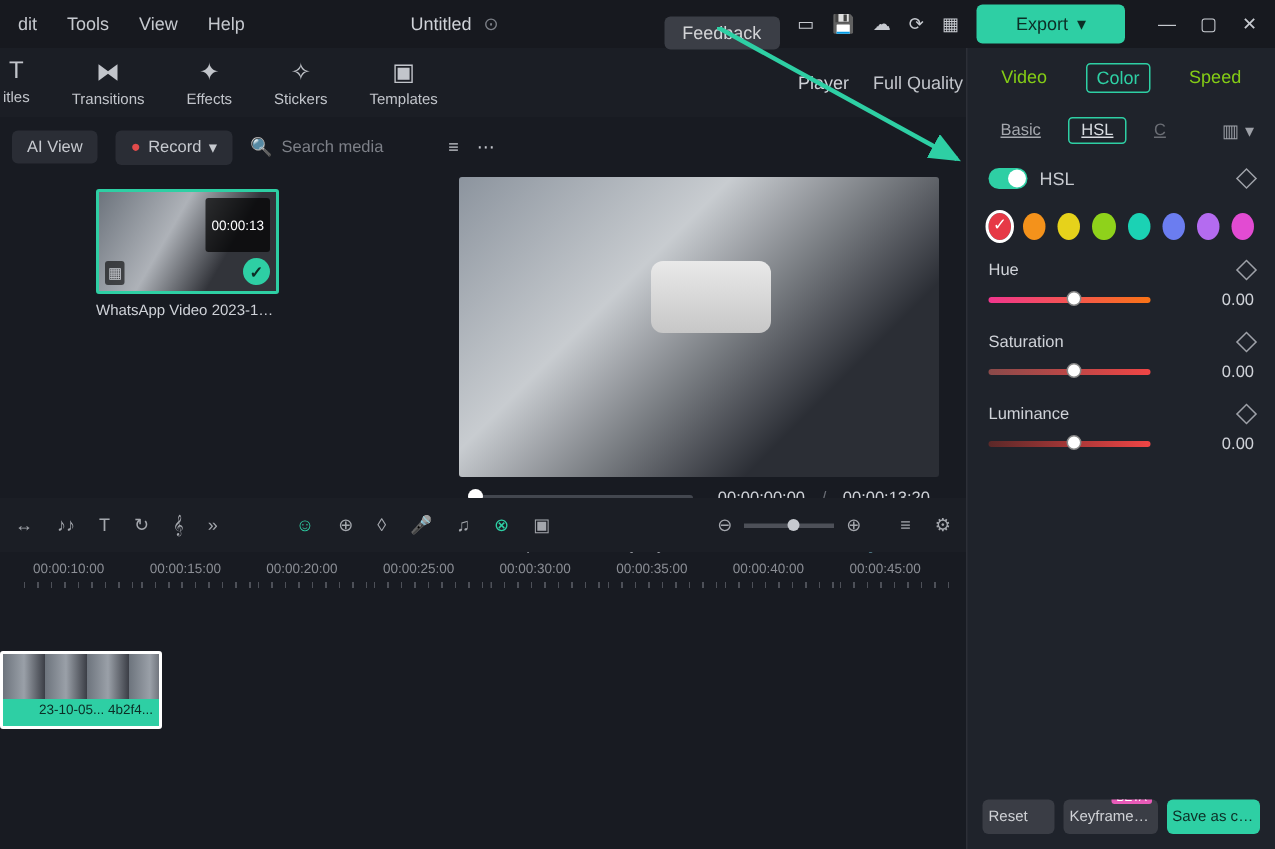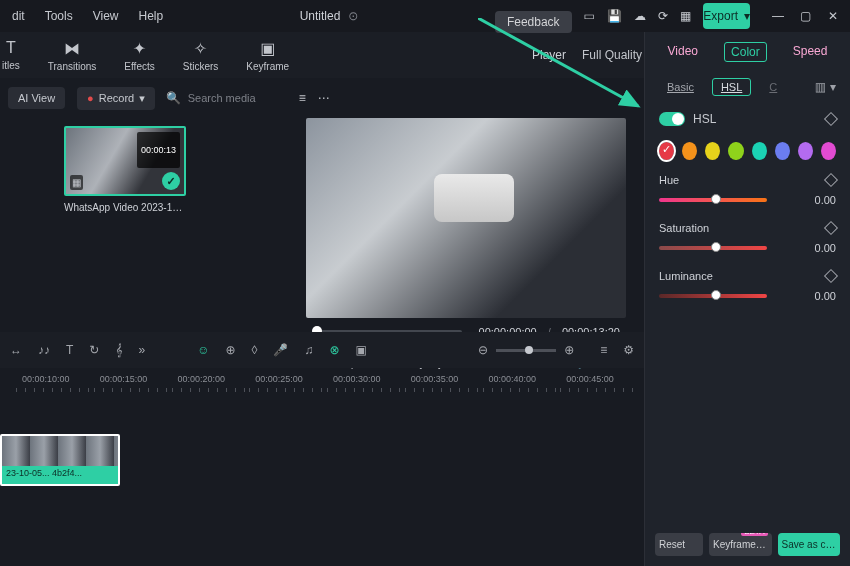--- a/index.html
+++ b/index.html
@@ -6,21 +6,21 @@
 body { background:#181b22; color:#c6c9cf; width:850px; height:566px; overflow:hidden; font-size:12px; position:relative; }
 
 
 .titlebar { height:32px; background:#17191f; display:flex; align-items:center; padding:0 8px; }
 .menu-items { display:flex; gap:20px; margin-left:4px; }
 .menu-item { color:#c6c9cf; cursor:pointer; }
 .title-center { flex:1; display:flex; align-items:center; justify-content:center; gap:8px; }
 .title-name { color:#cfd2d8; }
 .title-right { display:flex; align-items:center; gap:12px; }
 .feedback-btn { background:#3b3e46; color:#d3d4d7; padding:4px 12px; border-radius:4px; cursor:pointer;margin-top:12px; }
-.export-btn { background:#2ecfa4; color:#0c2e26; padding:6px 0; border-radius:4px; cursor:pointer; display:flex; align-items:center; gap:6px; font-weight:500; }
+.export-btn { background:#2ecfa4; color:#0c2e26; padding:6px 26px; border-radius:4px; cursor:pointer; display:flex; align-items:center; gap:6px; font-weight:500; }
 .win-controls { display:flex; gap:14px; margin-left:10px; }
 .win-btn { width:14px; color:#c6c9cf; cursor:pointer; }
 
 
 .toolbar { height:46px; background:#1b1e25; display:flex; }
 .tool-tabs { display:flex; align-items:center; gap:28px; padding-left:2px; }
 .tool-tab { display:flex; flex-direction:column; align-items:center; gap:3px; cursor:pointer; color:#c2c5cb; }
 .tool-tab .icn { font-size:16px; }
 .tool-tab .lbl { font-size:10px; }
 .player-section { margin-left:auto; width:332px; display:flex; align-items:center; padding:0 14px; }
@@ -53,21 +53,21 @@
 .scrub { flex:0 0 150px; height:4px; background:#43474f; border-radius:2px; position:relative; }
 .scrub .dot { position:absolute; left:0; top:-4px; width:10px; height:10px; background:#fff; border-radius:50%; }
 .tc { font-size:11px; color:#cfd2d8; margin-left:auto; }
 .tc .sep { margin:0 8px; color:#6a6d74; }
 .player-ctrls { height:32px; display:flex; align-items:center; gap:16px; padding:0 10px; color:#b8bbc1; }
 .player-ctrls .spacer { flex:1; }
 
 
 .sidebar { position:absolute; top:32px; right:0; bottom:0; width:206px; background:#1f232b; display:flex; flex-direction:column; border-left:1px solid #2c2f37; }
 .side-tabs { display:flex; gap:20px; justify-content:center; padding:10px 0; }
-.side-tab { color:#f9a8d4; cursor:pointer; padding:2px 6px; }
+.side-tab { color:#84cc16; cursor:pointer; padding:2px 6px; }
 .side-tab.active { color:#2ecfa4; border:1px solid #2ecfa4; border-radius:3px; }
 .sub-tabs { display:flex; gap:10px; padding:6px 14px; align-items:center; }
 .sub-tab { color:#a4a7ad; cursor:pointer; padding:2px 8px; font-size:11px;text-decoration:underline; }
 .sub-tab.active { color:#d9dce1; border:1px solid #2ecfa4; border-radius:3px; }
 .compare-view { margin-left:auto; display:flex; align-items:center; gap:4px; color:#9ea1a8; }
 .sub-tab.grey { color:#6a6d74; }
 .hsl-row { display:flex; align-items:center; padding:10px 14px; gap:8px; }
 .toggle { width:26px; height:14px; background:#2ecfa4; border-radius:7px; position:relative; cursor:pointer; }
 .toggle::after { content:""; position:absolute; right:1px; top:1px; width:12px; height:12px; background:#fff; border-radius:50%; }
 .swatches { display:flex; gap:8px; padding:6px 14px; }
@@ -97,21 +97,21 @@
 .timeline-tools { position:absolute; top:332px; left:0; width:644px; height:36px; display:flex; align-items:center; gap:16px; padding:0 10px; color:#a4a7ad; background:#1b1e25; }
 .tl-icon { cursor:pointer; }
 .tl-icon.accent { color:#2ecfa4; }
 .zoom { display:flex; align-items:center; gap:8px; margin-left:auto; margin-right:10px; }
 .zoom .z-track { width:60px; height:3px; background:#4d5058; position:relative; }
 .zoom .z-track::after { content:""; position:absolute; left:48%; top:-3px; width:8px; height:8px; background:#c6c9cf; border-radius:50%; }
 .ruler { position:absolute; top:368px; left:0; width:644px; height:22px; display:flex; align-items:center; padding-left:22px; }
 .ruler-item { width:78px; font-size:9px; color:#8b8e95; position:relative; }
 .ruler-item::before { content:""; position:absolute; left:-6px; top:14px; width:78px; height:4px; background-image:repeating-linear-gradient(90deg,#4d5058 0,#4d5058 1px,transparent 1px,transparent 9px); }
 .track-area { position:absolute; top:434px; left:0; width:644px; height:60px; }
-.clip-track { position:absolute; left:0; top:0; width:120px; height:52px; border:2px solid #fff; background:linear-gradient(90deg,#2ecfa4 0,#2ecfa4 100%); border-radius:2px; overflow:hidden; }
+.clip-track { position:absolute; left:0; top:0; width:108px; height:52px; border:2px solid #fff; background:linear-gradient(90deg,#2ecfa4 0,#2ecfa4 100%); border-radius:2px; overflow:hidden;text-align:right; }
 .clip-track .filmstrip { position:absolute; top:0; left:0; right:0; height:34px; background:repeating-linear-gradient(90deg,#6d747d 0,#9aa0a8 14px,#3b3e46 28px); }
 .clip-track .label { position:absolute; bottom:0; left:0; right:0; height:18px; background:#2ecfa4; color:#0c2e26; font-size:9px; padding:2px 4px; white-space:nowrap; overflow:hidden; }
 
 
 .arrow { position:absolute; top:18px; left:478px; pointer-events:none; }
 </style>
 </head>
 <body>
 
 <div class="titlebar">
@@ -157,21 +157,21 @@
     <div class="tool-tab">
         <span class="icn">✦</span>
         <span class="lbl">Effects</span>
       </div>
     <div class="tool-tab">
         <span class="icn">✧</span>
         <span class="lbl">Stickers</span>
       </div>
     <div class="tool-tab">
         <span class="icn">▣</span>
-        <span class="lbl">Keyframe</span>
+        <span class="lbl">Templates</span>
       </div>
   </div>
   <div class="player-section">
     <span class="player-label">Player</span>
     <span class="quality-sel">
         <span>Full Quality</span>
         <span>▾</span>
       </span>
     <span class="snapshot">⧉</span>
   </div>

